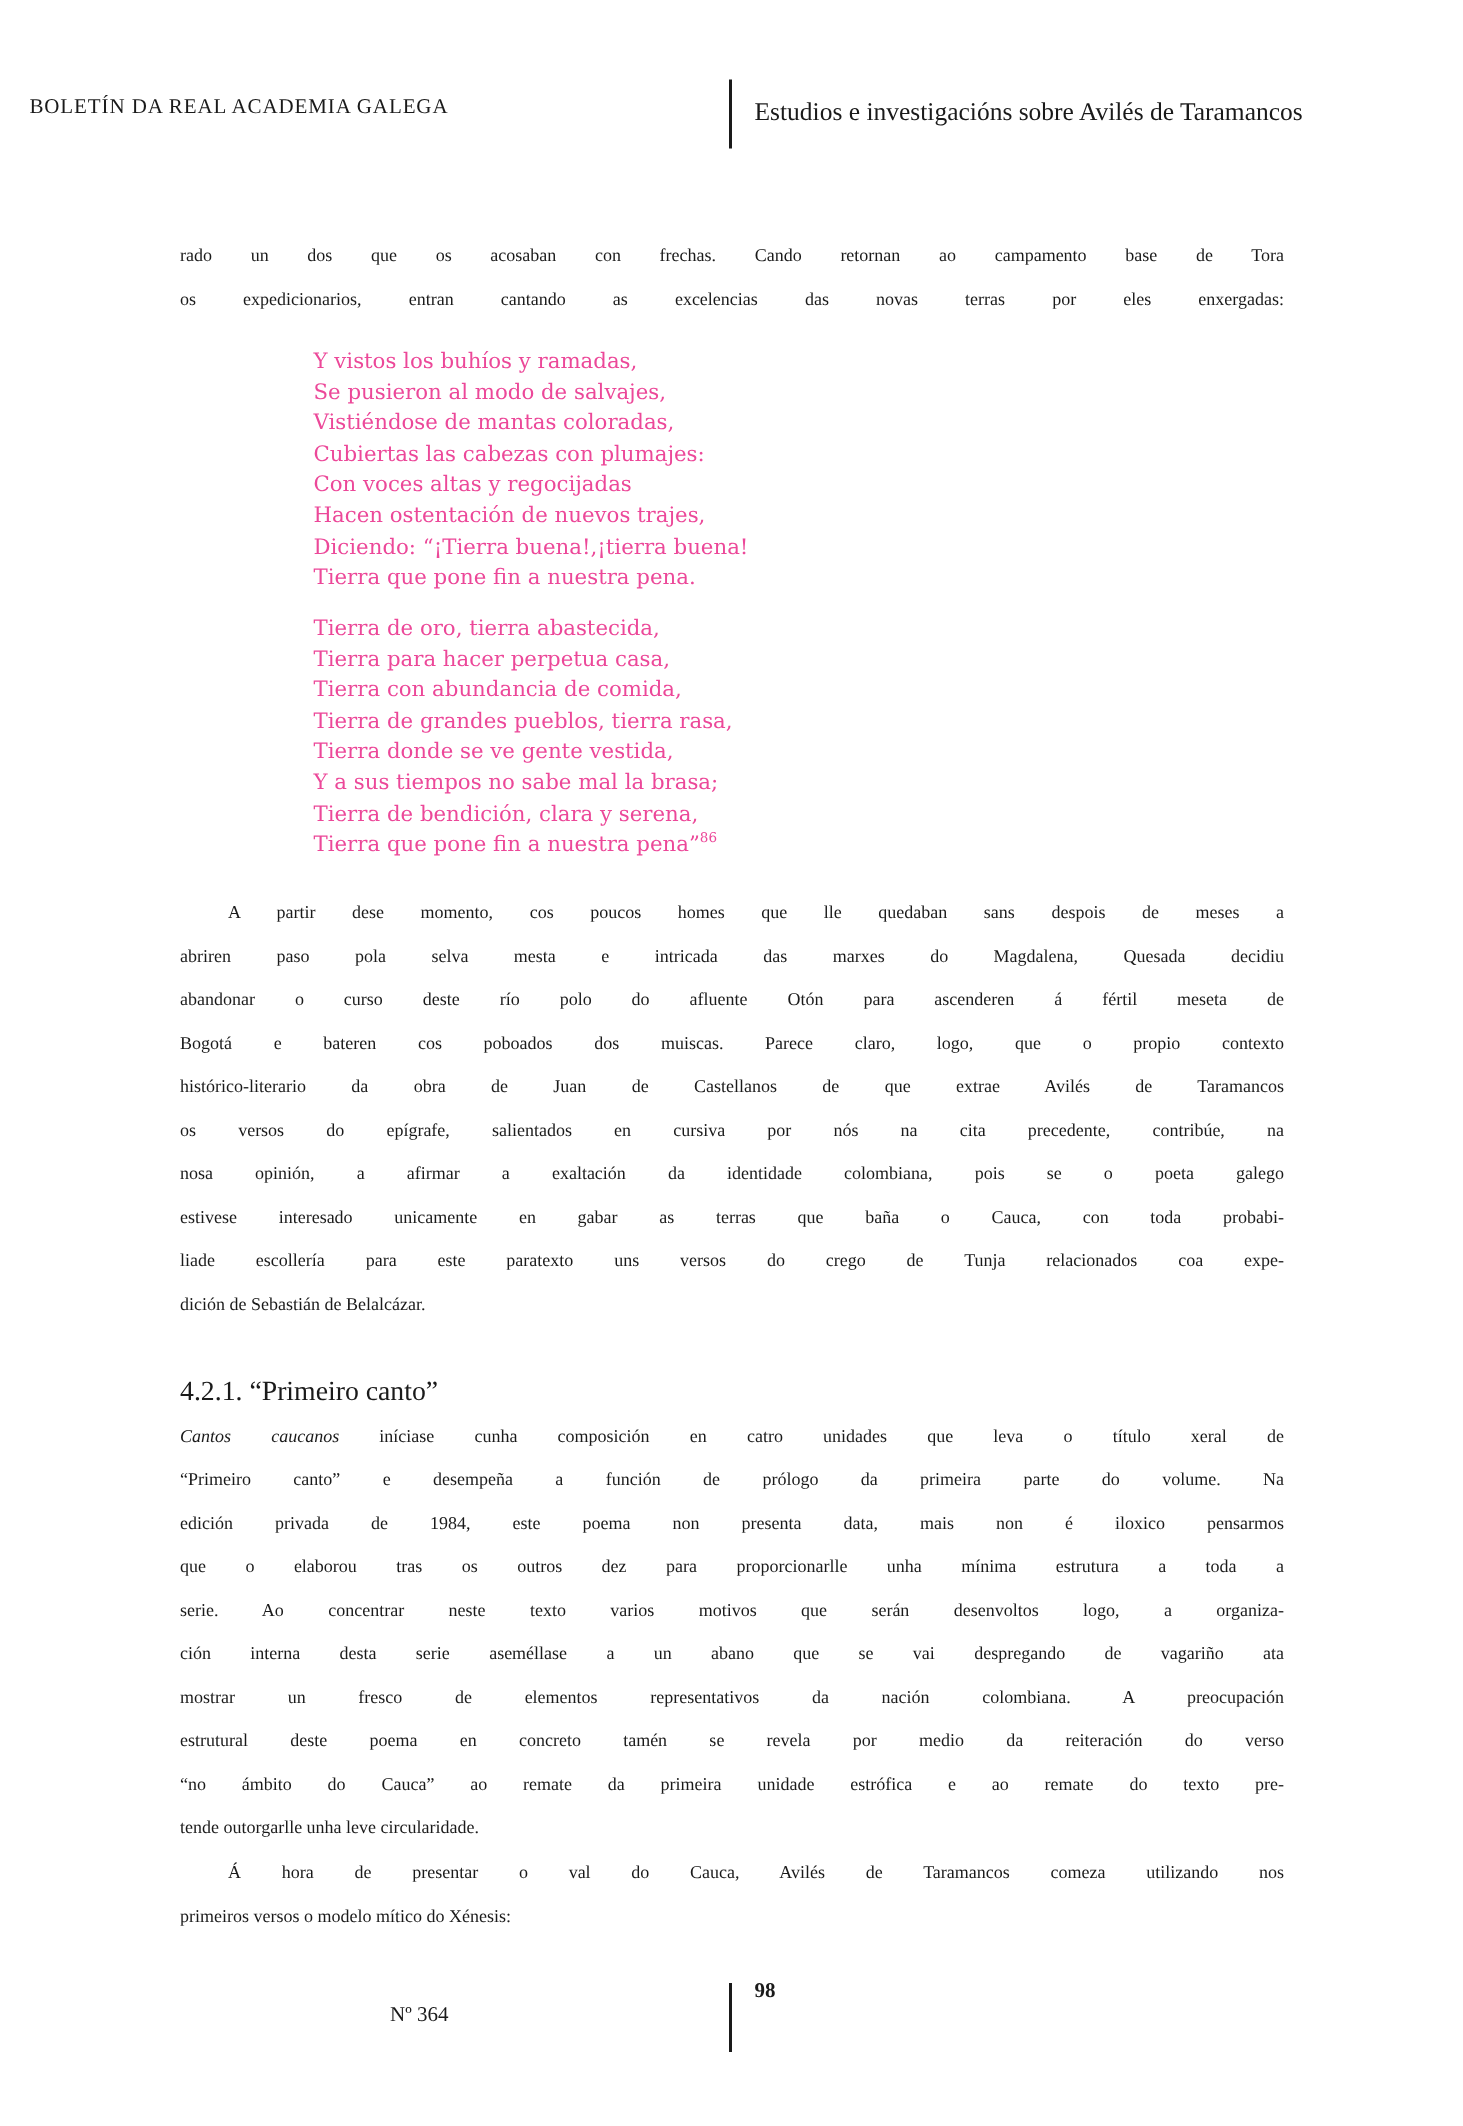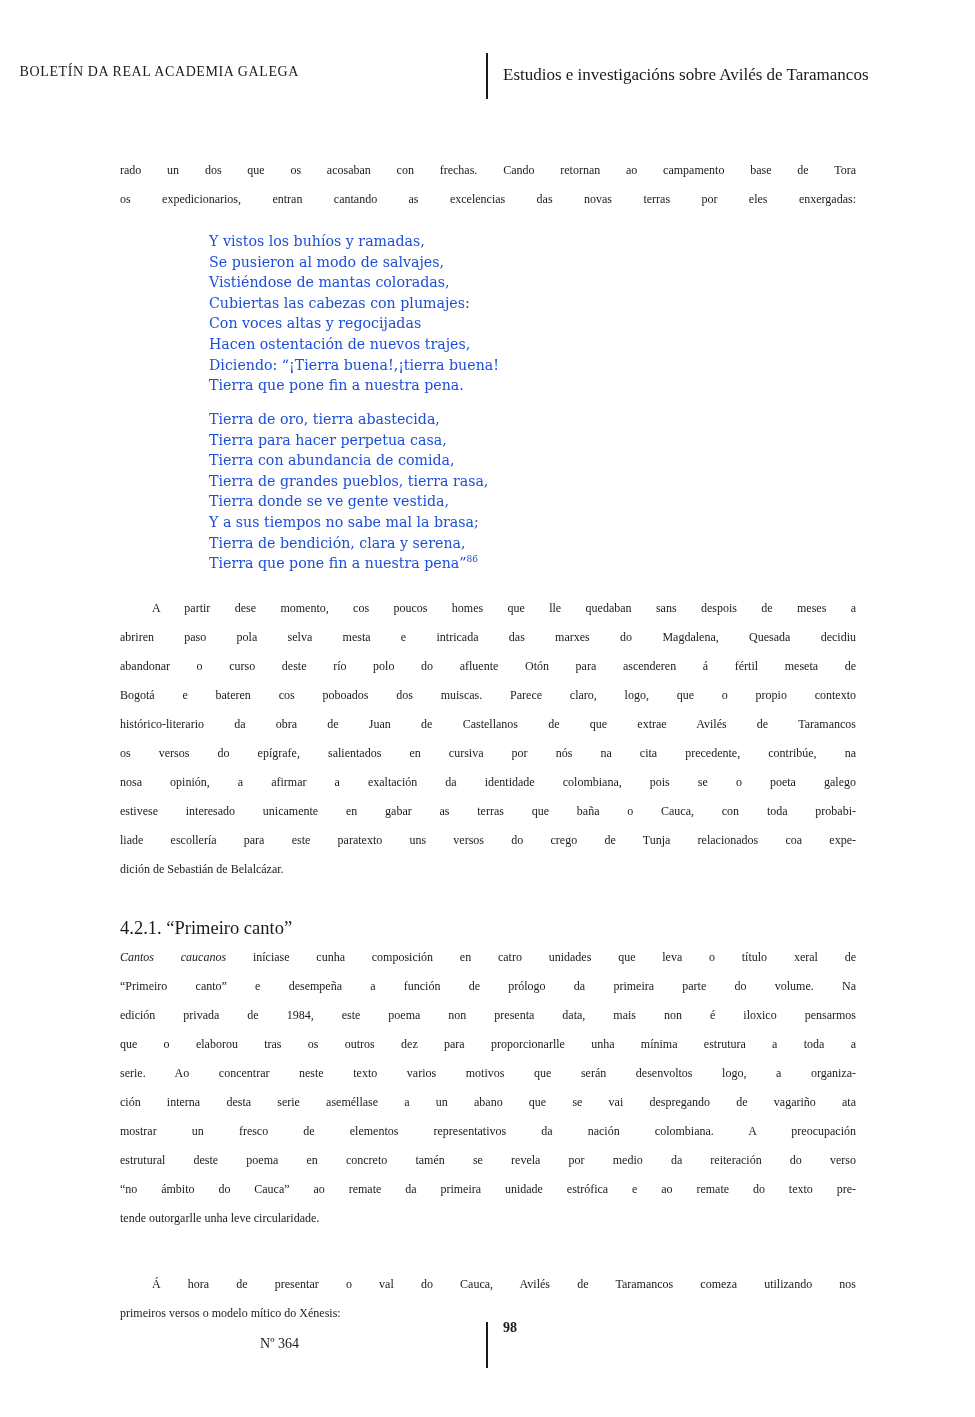--- a/index.html
+++ b/index.html
@@ -13,29 +13,29 @@
   .header .vrule { top: 1px; height: 46px; }
   .footer { top: 1320px; height: 50px; text-align: right; }
   .footer .vrule { top: 2px; height: 46px; }
   .footer .left { position: absolute; right: 505px; top: 16px; font-size: 14px; white-space: nowrap; }
   .footer .right { position: absolute; left: 503px; top: 0; font-size: 14px; font-weight: bold; white-space: nowrap; }
 
   .body-text { position: absolute; left: 120px; width: 736px; font-size: 12px; line-height: 29px; text-align: justify; }
   .body-text p { margin: 0; }
   .indent { text-indent: 32px; }
   #p0 { top: 156px; }
-  .verse { position: absolute; left: 209px; font-family: "DejaVu Serif", serif; font-size: 14.2px; line-height: 20.6px; color: #1d4ed8; }
+  .verse { position: absolute; left: 209px; font-family: "DejaVu Serif", serif; font-size: 14.2px; line-height: 20.6px; color: #ec4899; }
   .verse div { white-space: nowrap; }
   #stanza1 { top: 231px; }
   #stanza2 { top: 409px; }
   sup { font-size: 9px; vertical-align: 6px; line-height: 0; }
   #p1 { top: 594px; }
   #heading { position: absolute; left: 120px; top: 914px; font-size: 18.5px; line-height: 29px; }
   #p2 { top: 943px; }
-  #p3 { top: 1234px; margin-top: 36px; }
+  #p3 { top: 1234px; }
   .jl { text-align-last: justify; }
   em { font-style: italic; }
 </style>
 </head>
 <body>
 
 <div class="header">
   <span class="left">BOLETÍN DA REAL ACADEMIA GALEGA</span>
   <div class="vrule"></div>
   <span class="right">Estudios e investigacións sobre Avilés de Taramancos</span>

